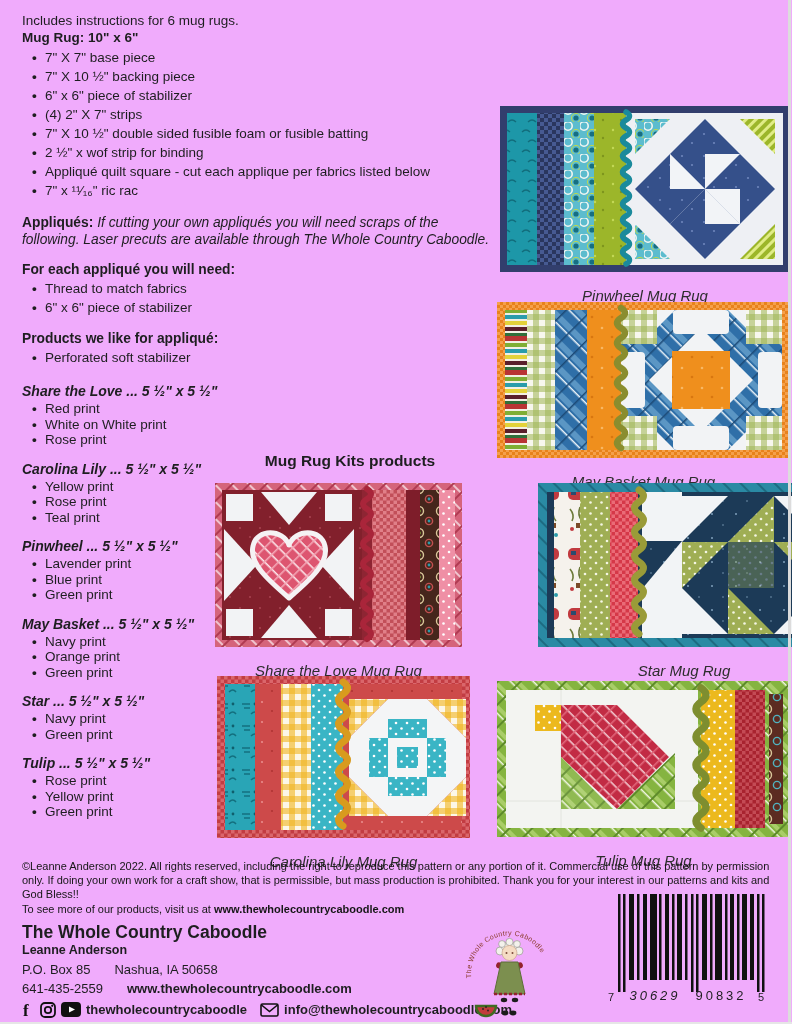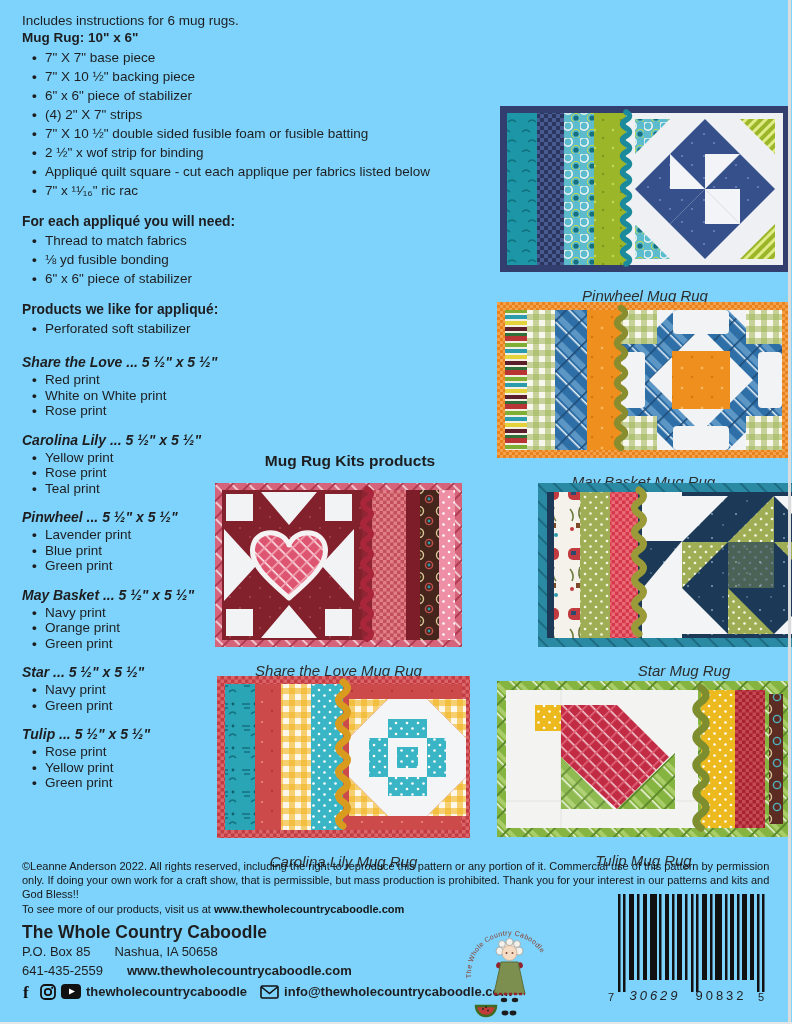--- a/index.html
+++ b/index.html
@@ -1,17 +1,17 @@
 <!DOCTYPE html>
 <html><head>
 <meta charset="utf-8">
 <style>
   html,body{margin:0;padding:0;}
   body{font-family:"Liberation Sans","DejaVu Sans",sans-serif;color:#1e1e20;background:#ffffff;}
-  .page{position:relative;width:792px;height:1024px;background:#7dd3fc;overflow:hidden;}
+  .page{position:relative;width:792px;height:1024px;background:#f0abfc;overflow:hidden;}
   .edge-right{position:absolute;right:1px;top:0;width:3px;height:100%;background:#dcdcdc;}
   .edge-bottom{position:absolute;left:0;bottom:0;width:100%;height:2px;background:#e6e6e6;}
 
   
   .leftcol{position:absolute;left:22px;top:12px;width:472px;}
   .intro{margin:0;font-size:13.5px;line-height:17px;}
   .b{font-weight:bold;}
   h2.mat{margin:12px 0 4px 0;font-size:14.5px;font-weight:bold;letter-spacing:.2px;}
   ul.blist{list-style:none;margin:2px 0 0 0;padding:0 0 0 10px;}
   ul.blist li{font-size:13.5px;line-height:19px;padding-left:13px;position:relative;}
@@ -72,26 +72,27 @@
     <li>7" X 7" base piece</li>
         <li>7" X 10 ½" backing piece</li>
         <li>6" x 6" piece of stabilizer</li>
         <li>(4) 2" X 7" strips</li>
         <li>7" X 10 ½" double sided fusible foam or fusible batting</li>
         <li>2 ½" x wof strip for binding</li>
         <li>Appliqué quilt square - cut each applique per fabrics listed below</li>
         <li>7" x ¹¹⁄₁₆" ric rac</li>
       </ul>
 
+    <p class="appl"><b>Appliqués:</b>
+      <i>If cutting your own appliqués you will need scraps of the following. Laser precuts are available through The Whole Country Caboodle.</i></p>
 
     <h3 class="sub">For each appliqué you will need:</h3>
     <ul class="blist">
 
     <li>Thread to match fabrics</li>
-        <li>⅛ yd fusible bonding</li>
         <li>6" x 6" piece of stabilizer</li>
       </ul>
 
     <h3 class="sub">Products we like for appliqué:</h3>
     <ul class="blist">
 
     <li>Perforated soft stabilizer</li>
       </ul>
 
     <div class="specs">
@@ -531,20 +532,21 @@
     <figcaption>Tulip Mug Rug</figcaption>
   </figure>
 
   <div class="copy">
     <span>©Leanne Anderson 2022. All rights reserved, including the right to reproduce this pattern or any portion of it. Commercial use of this pattern by permission only. If doing your own work for a craft show, that is permissible, but mass production is prohibited. Thank you for your interest in our patterns and kits and God Bless!!</span><br>
     <span>To see more of our products, visit us at </span><b>www.thewholecountrycaboodle.com</b>
   </div>
 
   <div class="company">
     <div class="cname">The Whole Country Caboodle</div>
+    <div class="owner">Leanne Anderson</div>
     <div class="row">
       <span>P.O. Box 85</span><span class="gap">Nashua, IA 50658</span>
     </div>
     <div class="row">
       <span>641-435-2559</span><b class="gap">www.thewholecountrycaboodle.com</b>
     </div>
     <div class="social">
       <svg width="13" height="15" viewBox="0 0 13 15">
         <text x="1" y="14" font-family="Liberation Serif, serif" font-size="17" font-weight="bold" fill="#111">f</text>
       </svg>

